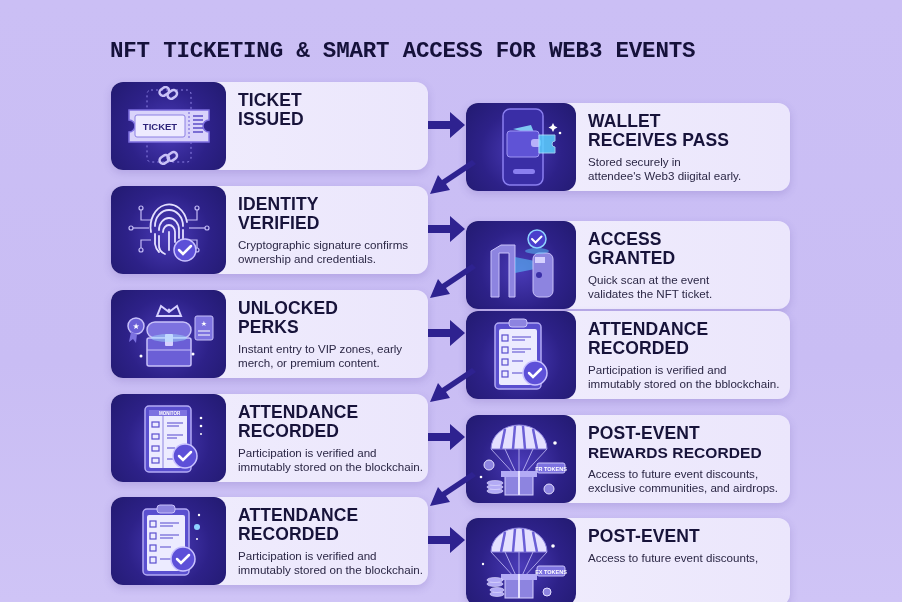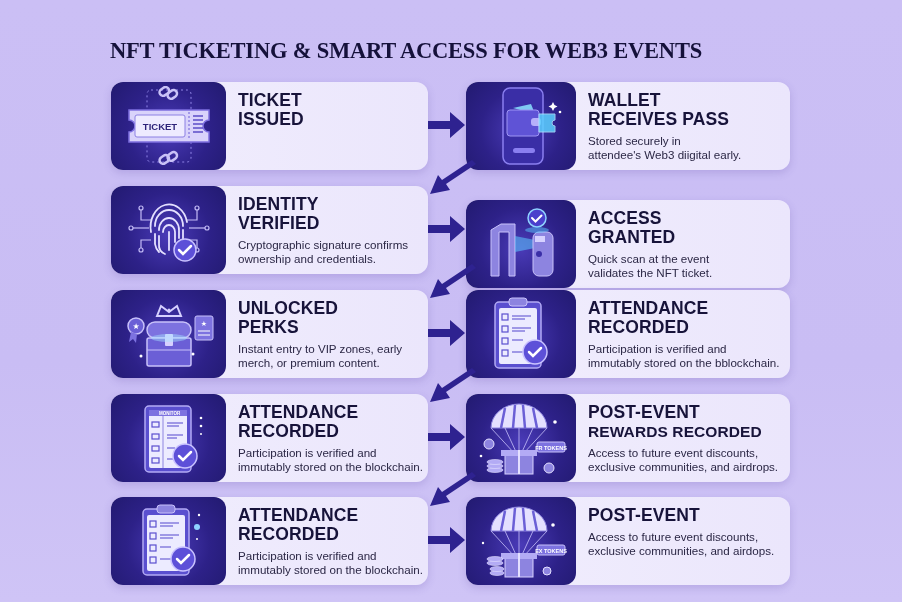--- a/index.html
+++ b/index.html
@@ -4,33 +4,33 @@
 <style>
   html, body { margin:0; padding:0; }
   body {
     width:902px; height:602px; overflow:hidden;
     background: linear-gradient(180deg, #cbbff5 0%, #c9bdf4 60%, #cfc4f6 100%);
     font-family: "Liberation Sans", sans-serif;
     position:relative;
   }
   .title {
     position:absolute; left:110px; top:38px;
-    font-family: Liberation Serif, serif;
+    font-family: Liberation Mono, monospace;
     font-weight:700; font-size:22.5px; letter-spacing:-0.2px;
     color:#15113a;
   }
   .card {
     position:absolute; height:88px;
     background: linear-gradient(90deg,#f1eefd 0%, #ebe6fc 100%);
     border-radius:12px;
     box-shadow: 0 3px 8px rgba(70,50,150,0.18);
     display:flex; align-items:stretch;
   }
   .card.left { left:111px; width:317px; }
-  .card.right { left:466px; width:324px; }
+  .card.right { left:466px; width:324px;margin-top:21px; }
   .icon-box {
     width:115px; flex:0 0 115px; border-radius:12px;
     background: radial-gradient(circle at 50% 55%, #4a3bb8 0%, #2d2188 55%, #221a70 100%);
     display:flex; align-items:center; justify-content:center; position:relative;
   }
   .card.right .icon-box { width:110px; flex-basis:110px; }
   .text { padding:9px 0 0 12px; }
   .heading {
     font-weight:700; font-size:17.5px; line-height:19px; color:#17133a;
     letter-spacing:0.1px;
@@ -398,21 +398,20 @@
       <circle cx="82" cy="24" r="1.8" fill="#fff"></circle>
         <circle cx="12" cy="42" r="1.2" fill="#fff"></circle>
     </svg>
   </div>
   <div class="text">
     <div class="heading">
         <span class="l2">POST-EVENT</span>
       </div>
     <div class="desc">
         <span>Access to future event discounts,</span>
-        <span>exclusive communities, and airdops.</span>
       </div>
   </div>
 </div>
 
 <svg class="arrow-r" style="left:428px;top:111px" width="40" height="28" viewBox="0 0 40 28">
     <path d="M0 10 h22 v-9 l15 13 l-15 13 v-9 h-22 z" fill="#2e2290"></path>
   </svg>
 <svg class="arrow-r" style="left:428px;top:215px" width="40" height="28" viewBox="0 0 40 28">
     <path d="M0 10 h22 v-9 l15 13 l-15 13 v-9 h-22 z" fill="#2e2290"></path>
   </svg>

